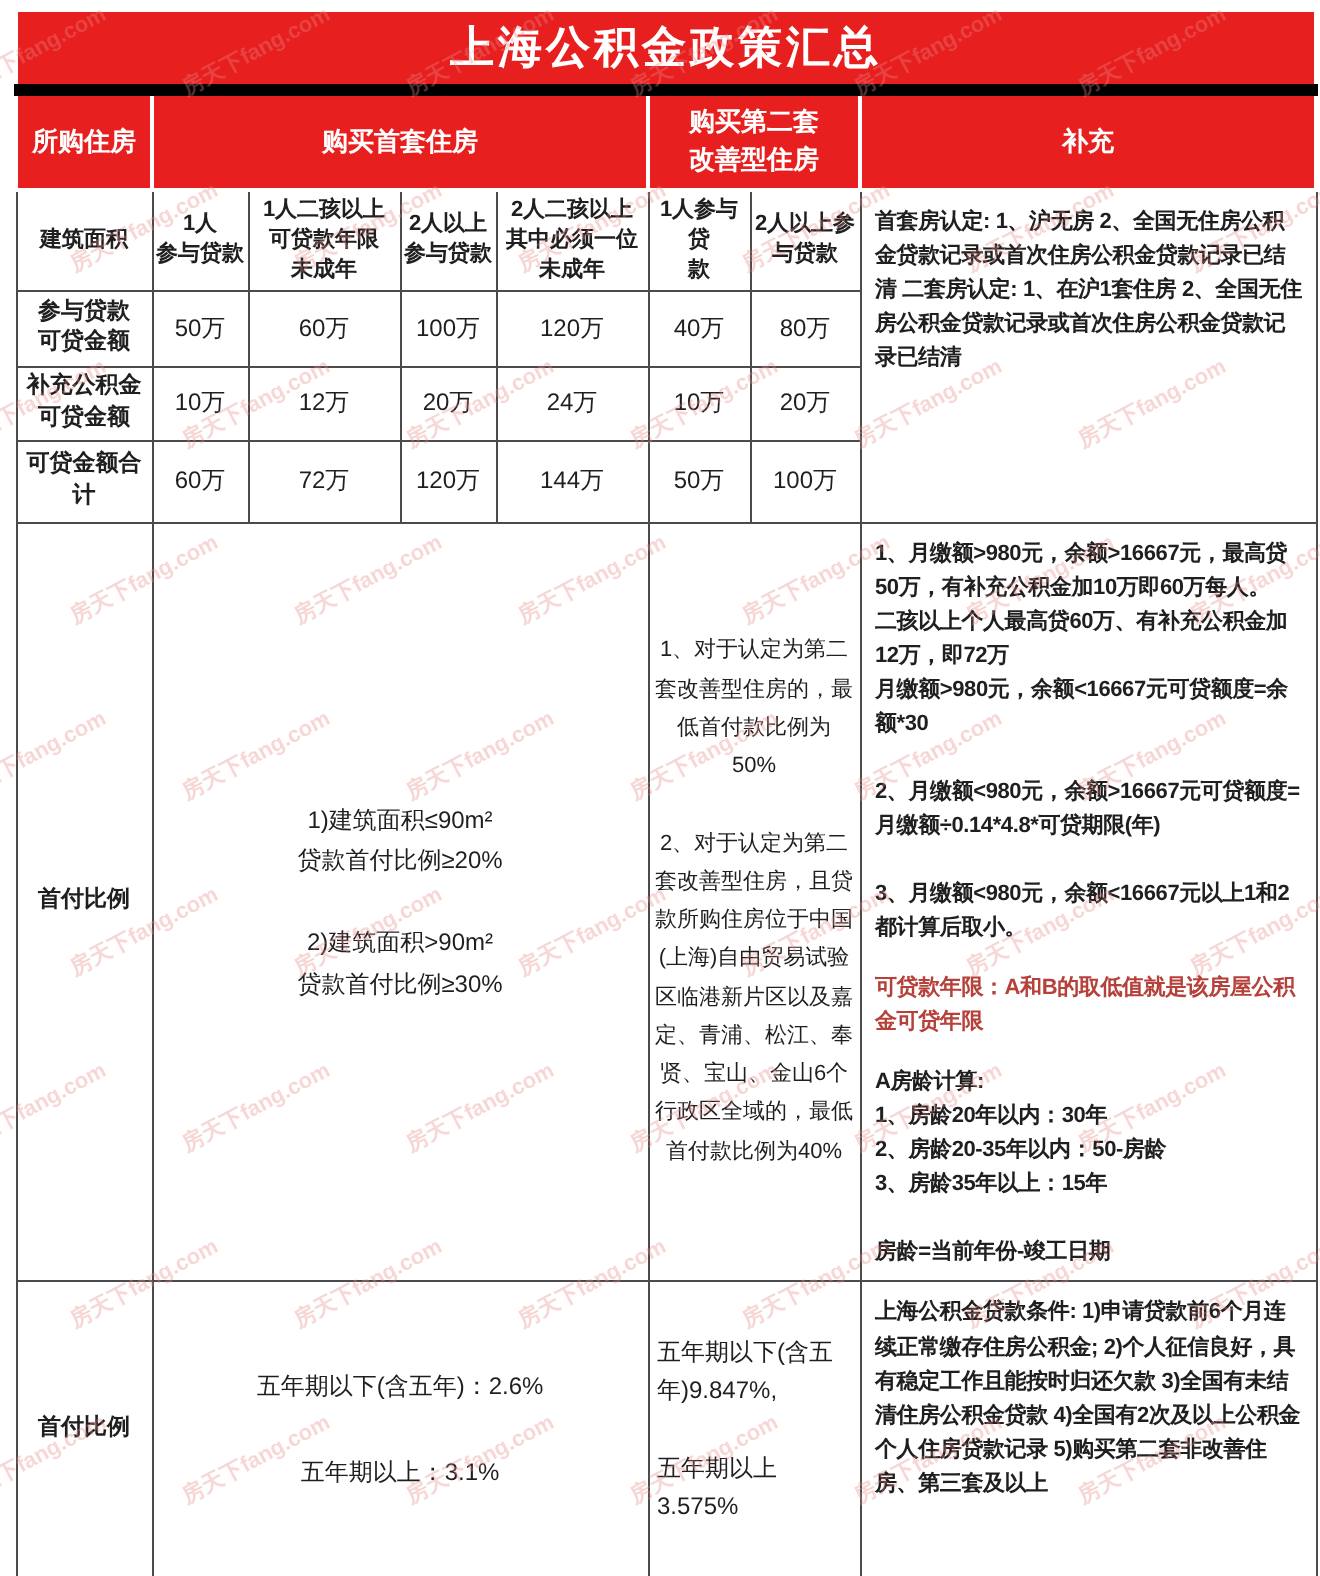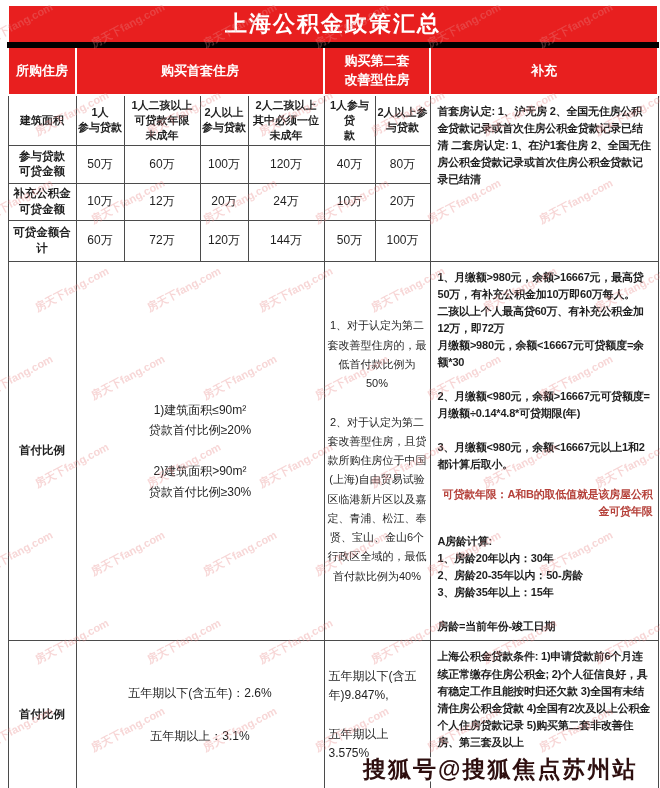--- a/index.html
+++ b/index.html
@@ -57,21 +57,21 @@
   .supp{
     vertical-align:top;
     text-align:left;
     font-weight:bold;
     font-size:11px;
     line-height:1.55;
     padding:7px 5px 5px 7px;
     letter-spacing:-0.2px;
   }
   .supp .blk{white-space:pre-line;}
-  .red-note{color:#b5413a;margin:13px 0;text-align:right;}
+  .red-note{color:#b5413a;margin:13px 0;}
 
   
   .wm-layer{
     position:absolute;left:0;top:0;width:660px;height:788px;
     pointer-events:none;z-index:5;overflow:hidden;
   }
   .wm{
     position:absolute;
     font-size:11px;font-weight:bold;
     color:rgba(233,135,135,0.34);
@@ -277,15 +277,14 @@
       <span class="wm" style="left: 479px; top: 634px;">房天下fang.com</span>
       <span class="wm" style="left: 591px; top: 634px;">房天下fang.com</span>
       <span class="wm" style="left: -25px; top: 722px;">房天下fang.com</span>
       <span class="wm" style="left: 87px; top: 722px;">房天下fang.com</span>
       <span class="wm" style="left: 199px; top: 722px;">房天下fang.com</span>
       <span class="wm" style="left: 311px; top: 722px;">房天下fang.com</span>
       <span class="wm" style="left: 423px; top: 722px;">房天下fang.com</span>
       <span class="wm" style="left: 535px; top: 722px;">房天下fang.com</span>
     </div>
 
-  <div class="sohu">搜狐号@搜狐焦点苏州站</div>
 
 </div>
 
 </body></html>

